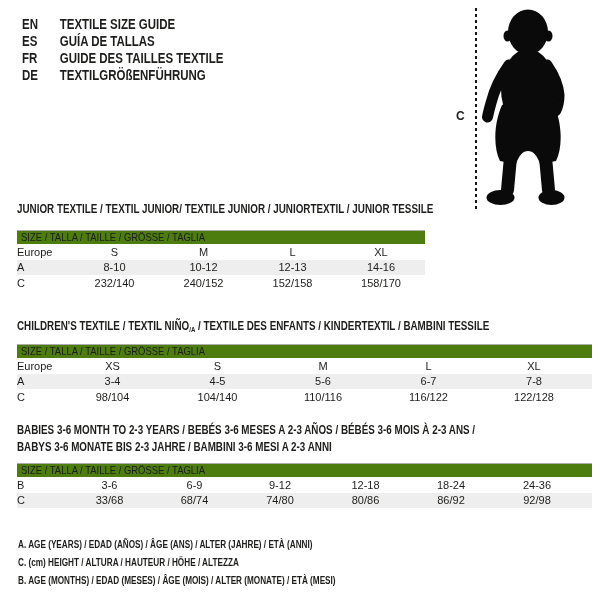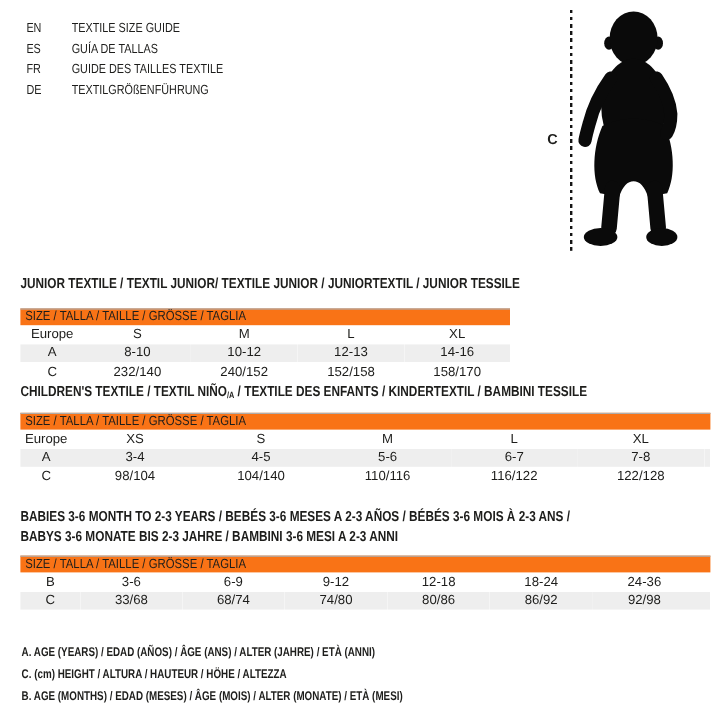--- a/index.html
+++ b/index.html
@@ -8,44 +8,44 @@
     background:#ffffff; color:#1d1d1b;
     font-family:"Liberation Sans", sans-serif;
     -webkit-font-smoothing:antialiased;
   }
   .cond82 { display:inline-block; transform:scaleX(0.82); transform-origin:0 50%; white-space:nowrap; }
   .cond86 { display:inline-block; transform:scaleX(0.86); transform-origin:0 50%; white-space:nowrap; }
   .cond78 { display:inline-block; transform:scaleX(0.78); transform-origin:0 50%; white-space:nowrap; }
 
   
   .lang-block { position:absolute; left:22px; top:16px; }
-  .lang-row { height:17px; line-height:17px; font-size:11px; font-weight:normal; white-space:nowrap; }
+  .lang-row { height:17px; line-height:17px; font-size:14px; font-weight:bold; white-space:nowrap; }
   .lang-code { display:inline-block; width:46px; }
 
   
   .fig-line {
     position:absolute; left:475px; top:8px; width:2px; height:201px;
     background:repeating-linear-gradient(to bottom, #151515 0 3px, transparent 3px 6px);
   }
   .fig-label { position:absolute; left:456px; top:109px; font-size:12px; font-weight:bold; }
   .baby-svg { position:absolute; left:480px; top:5px; }
 
   
   .section { position:absolute; left:17px; }
   .sec-title { font-size:12px; font-weight:bold; line-height:13px; white-space:nowrap; }
   .sub { font-size:0.62em; vertical-align:-2px; }
   .tbl-wrap { position:absolute; left:0; }
   .size-bar {
-    height:13px; line-height:13px; background:#f97316; border-top:1px solid #adadad;
+    height:13px; line-height:13px; background:#4d7c0f; border-top:1px solid #adadad;
     padding-left:4px; font-size:11px; font-weight:normal;
   }
   table.size-table { border-collapse:collapse; table-layout:fixed; font-size:11px; }
   table.size-table tr { height:15.5px; }
   table.size-table td { padding:0; overflow:hidden; white-space:nowrap; }
-  td.lbl { text-align:center; padding-left:3px; }
+  td.lbl { text-align:left; padding-left:3px; }
   td.val { text-align:center; }
   tr.shade { background:#eeeeee; }
 
   
   .notes { position:absolute; left:18px; top:535px; }
   .note-line { height:18px; line-height:18px; font-size:10.5px; font-weight:bold; white-space:nowrap;text-decoration:underline; }
 </style>
 </head>
 <body>
 
@@ -73,21 +73,21 @@
       <line x1="30.5" y1="152" x2="27.5" y2="185" stroke-width="13"></line>
       <line x1="65.5" y1="152" x2="68.5" y2="185" stroke-width="13"></line>
     </g>
     <g fill="#0a0a0a" stroke="none">
       <ellipse cx="20.5" cy="192.5" rx="14" ry="7.5"></ellipse>
       <ellipse cx="71.5" cy="192.5" rx="13" ry="7.5"></ellipse>
     </g>
   </svg>
 </div>
 
-<div class="section" style="top:230px; width:408px; height:95px;">
+<div class="section" style="top:203px; width:408px; height:95px;">
   <div class="sec-title"><span class="cond82">JUNIOR TEXTILE / TEXTIL JUNIOR/ TEXTILE JUNIOR / JUNIORTEXTIL / JUNIOR TESSILE</span></div>
   <div class="tbl-wrap" style="top:27px; width:408px;">
     <div class="size-bar"><span class="cond86">SIZE / TALLA / TAILLE / GRÖSSE / TAGLIA</span></div>
     <table class="size-table" style="width:408px;">
       <colgroup>
           <col style="width:53px">
           <col style="width:89px">
           <col style="width:89px">
           <col style="width:89px">
           <col style="width:88px">

